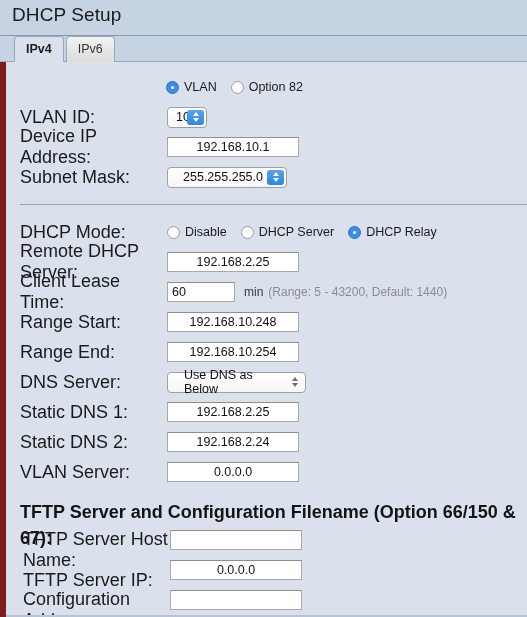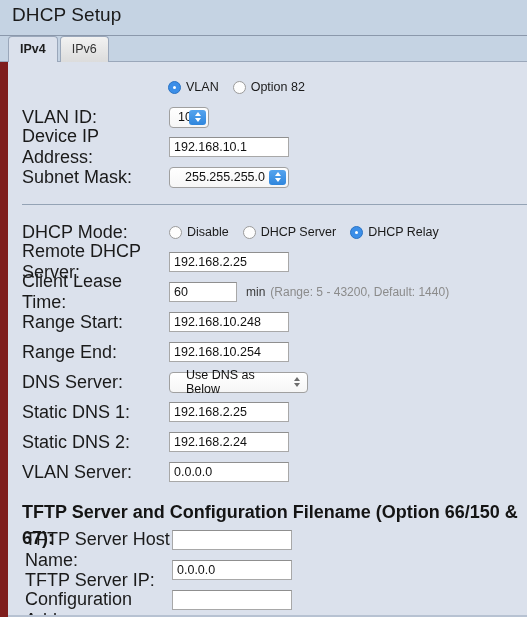--- a/index.html
+++ b/index.html
@@ -30,21 +30,21 @@
     font-size: 19px;
     color: #1a1a1a;
     letter-spacing: .1px;
   }
 
   
   .tab-strip {
     height: 26px;
     background: #c5d3e3;
     position: relative;
-    padding-left: 8px;
+    padding-left: 14px;
     box-sizing: border-box;
   }
   .tab-strip::after {
     content: "";
     position: absolute;
     left: 0; right: 0; bottom: 0;
     height: 1px;
     background: #9aa7ba;
   }
   .tab {
@@ -77,21 +77,21 @@
   }
   .tab.inactive {
     background: linear-gradient(#f2f2f2, #dcdcdc);
     color: #333;
     margin-left: 2px;
   }
 
   
   .panel {
     background: #dbe1ec;
-    border-left: 8px solid #7f1d1d;
+    border-left: 6px solid #7f1d1d;
     height: 555px;
     box-sizing: border-box;
     position: relative;
     padding-top: 10px;
   }
   .panel-bottom {
     position: absolute;
     left: 0; right: 0; bottom: 0;
     height: 2px;
     background: #b7c2d2;
@@ -169,21 +169,21 @@
     border: 1px solid #a8a8a8;
     border-top-color: #8f8f8f;
     background: #ffffff;
     font-family: "Liberation Sans", sans-serif;
     font-size: 12.5px;
     color: #111;
     padding: 0 4px;
     outline: none;
   }
   .w-lease { width: 68px; }
-  .w-wide  { width: 120px; }
+  .w-wide  { width: 132px; text-align: center; }
 
   .hint {
     font-size: 12px;
     color: #8b8b8b;
     margin-left: 9px;
     white-space: nowrap;
     text-align: right;
   }
   .hint .unit {
     color: #3a3a3a;

